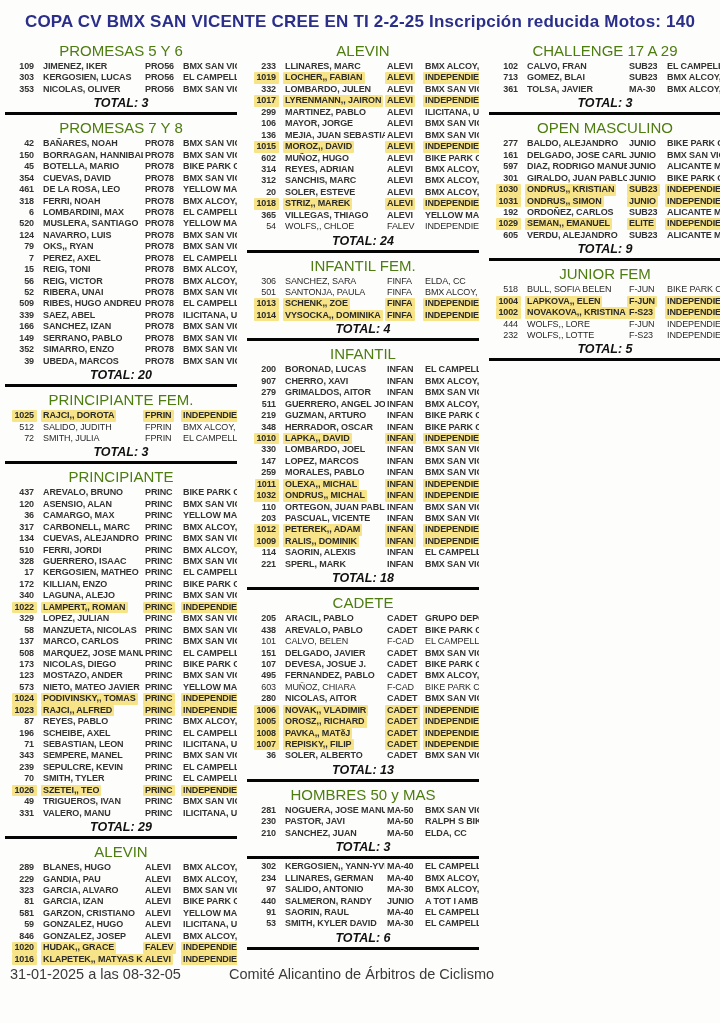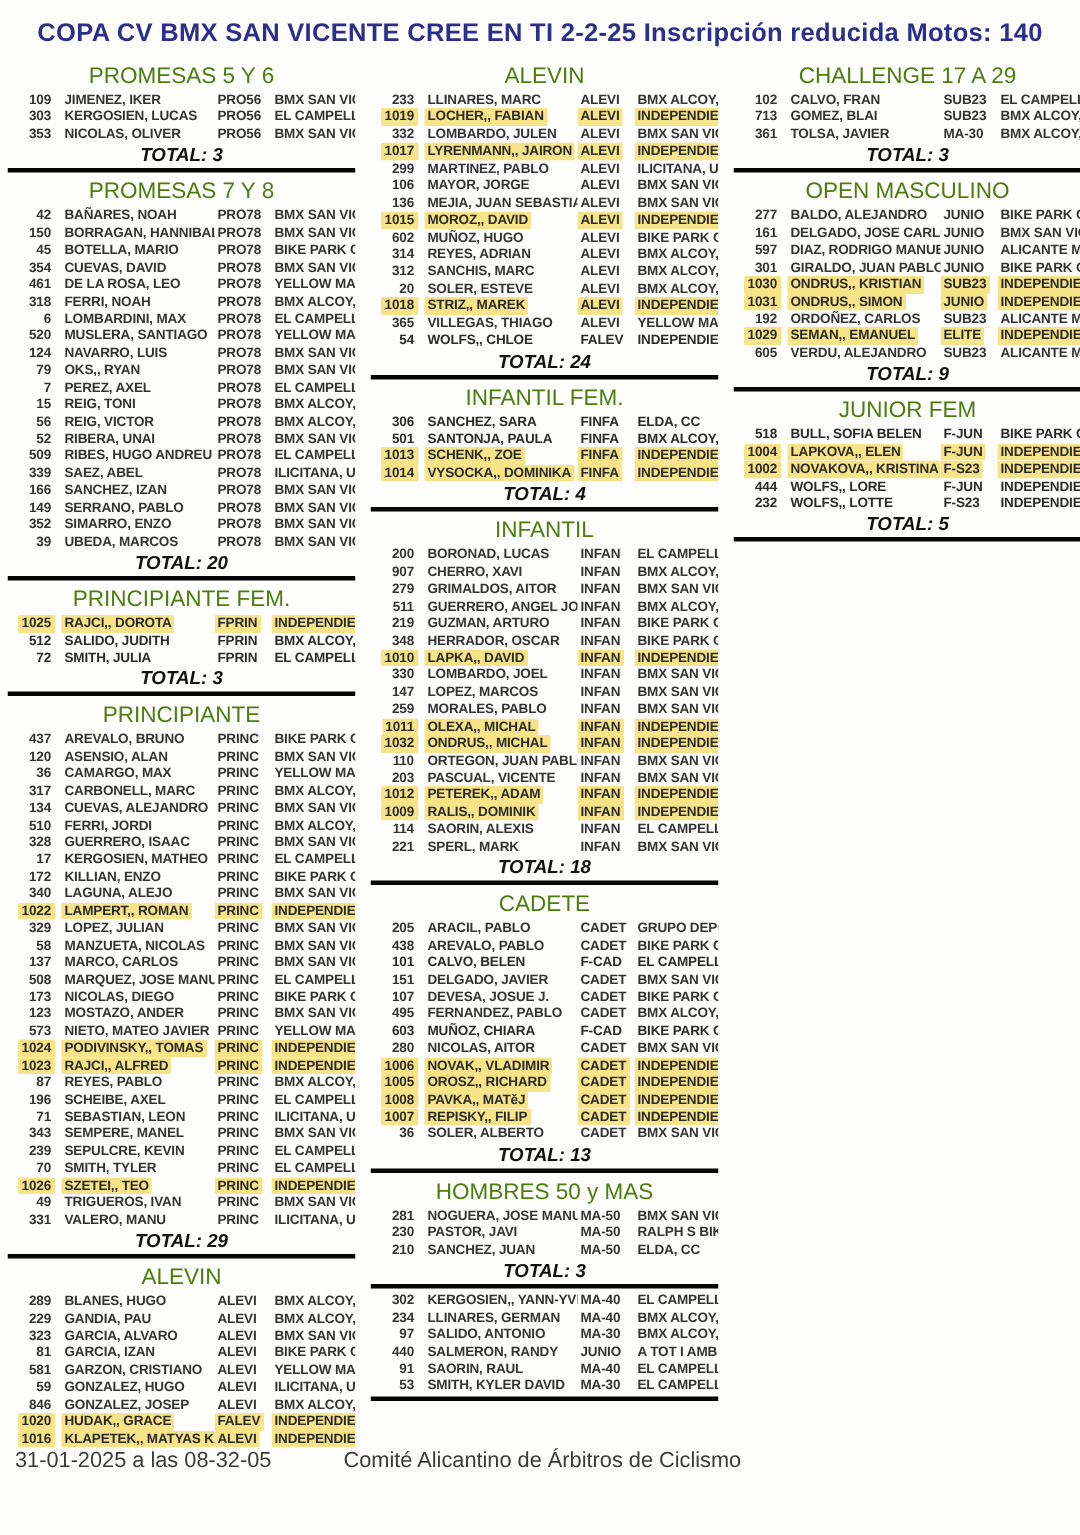--- a/index.html
+++ b/index.html
@@ -28,21 +28,21 @@
     color:#333; letter-spacing:-0.1px;
   }
   .row .cell { white-space:nowrap; overflow:hidden; }
   .row .num { text-align:right; }
   .row .num span { padding:0 3px 0 2px; }
   .row .name { padding-left:4px; }
   .row .name span { padding:0 2px; }
   .row .cat span { padding:0 2px; }
   .row .club span { padding:0 2px; }
   .row span { display:inline-block; height:11.45px; }
-  .row.bold { font-weight:700; color:#2a2a2a; }
+  .row.bold { font-weight:400; color:#2a2a2a; }
   .row.hl { font-weight:700; color:#2a2a2a; }
   .row.hl .num span, .row.hl .name span, .row.hl .cat span, .row.hl .club span {
     background:#f7e388; border-radius:1px;
   }
   .total {
     text-align:center; font-size:12.5px; line-height:15px; padding-top:1px;
     font-weight:700; font-style:italic; color:#111;
   }
   .rule { height:3px; background:#050505; margin:1px 0 1px 0; }
   .footer {
@@ -863,20 +863,21 @@
               <div class="cell cat"><span>MA-40</span></div>
               <div class="cell club"><span>EL CAMPELLO, C</span></div>
             </div>
             <div class="row">
               <div class="cell num"><span>53</span></div>
               <div class="cell name"><span>SMITH, KYLER DAVID</span></div>
               <div class="cell cat"><span>MA-30</span></div>
               <div class="cell club"><span>EL CAMPELLO, C</span></div>
             </div>
           </div>
+          <div class="total">TOTAL: 6</div>
           <div class="rule"></div>
         </div>
       </div>
       <div class="col">
         <div class="section">
           <div class="sec-header">CHALLENGE 17 A 29</div>
           <div class="sec-rows">
             <div class="row">
               <div class="cell num"><span>102</span></div>
               <div class="cell name"><span>CALVO, FRAN</span></div>

